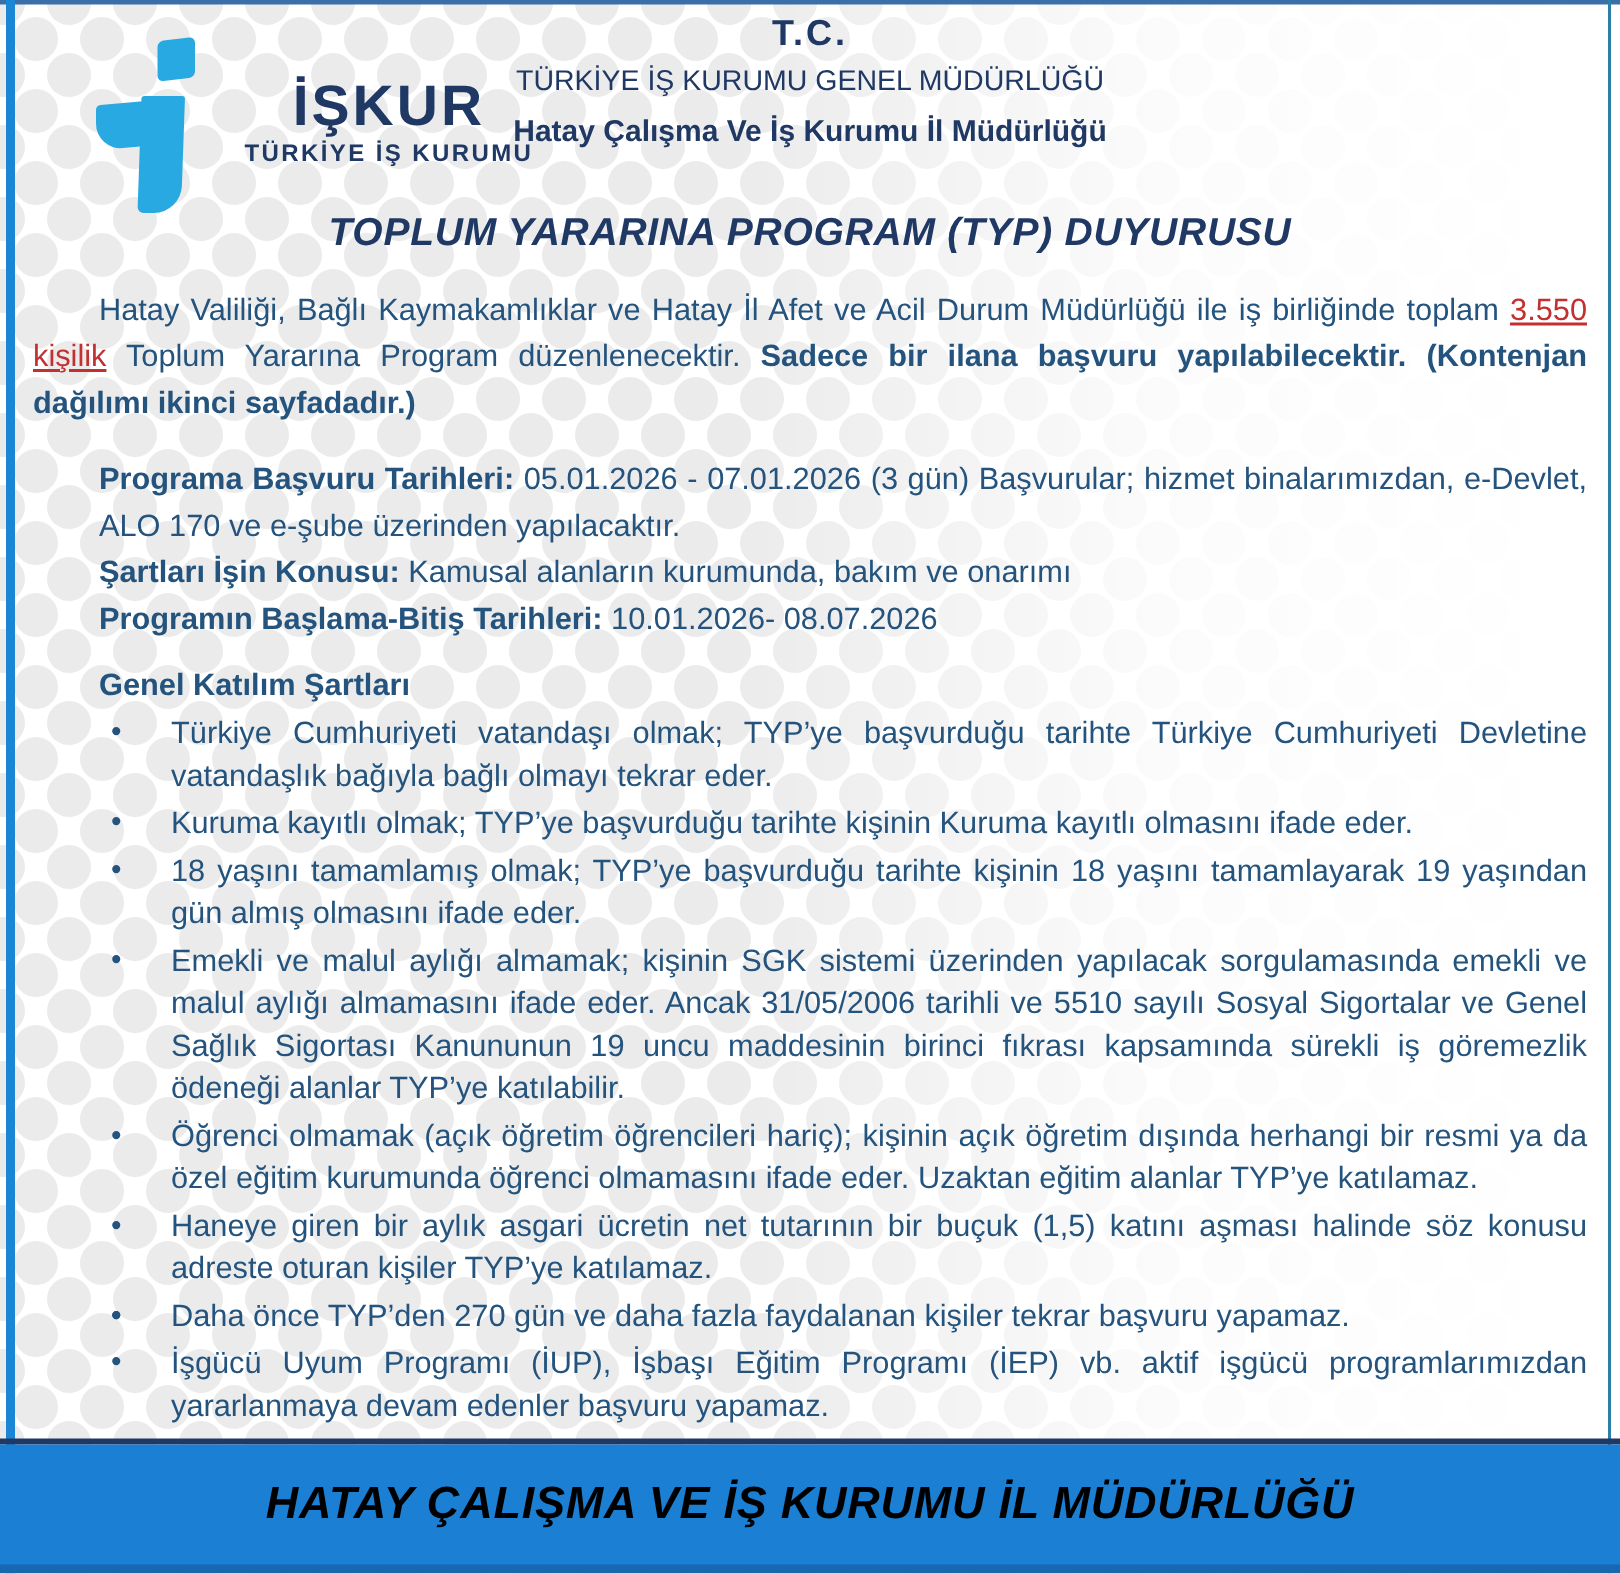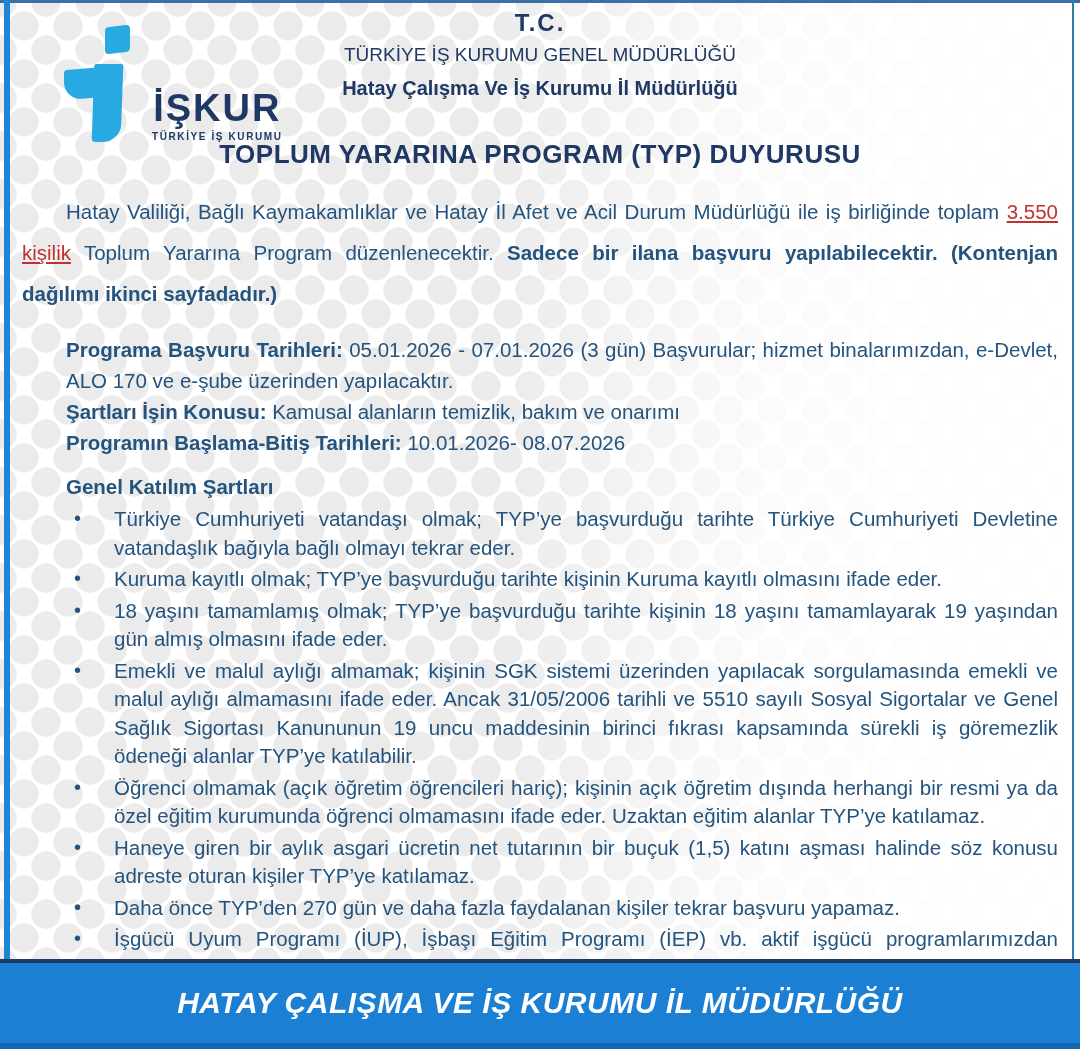--- a/index.html
+++ b/index.html
@@ -18,45 +18,45 @@
   }
   .border-top{position:absolute;top:0;left:0;right:0;height:3px;background:#3c6fa8;}
   .border-left{position:absolute;top:0;left:4px;bottom:0;width:6px;background:#1c86d6;}
   .border-right{position:absolute;top:0;right:6px;bottom:0;width:2px;background:#2c7fa6;}
 
   .doc-header{position:relative;text-align:center;padding-top:8px;color:#1f3864;}
   .hdr-tc{font-size:24px;font-weight:bold;letter-spacing:2px;line-height:30px;}
   .hdr-l2{font-size:19px;font-weight:normal;line-height:34px;}
   .hdr-l3{font-size:20px;font-weight:bold;line-height:33px;}
 
-  .logo{position:absolute;left:64px;top:26px;display:flex;align-items:flex-end;gap:14px;}
+  .logo{position:absolute;left:64px;top:26px;display:flex;align-items:flex-start;gap:25px;}
   .logo-icon{position:relative;width:74px;height:116px;}
   .li-dot{position:absolute;right:8px;top:0;width:25px;height:27px;background:#29a9e1;border-radius:4px;transform:skewY(-7deg);}
   .li-arm{position:absolute;left:0;top:42px;width:52px;height:30px;background:#29a9e1;border-radius:3px 2px 2px 18px;transform:skewY(-5deg);}
   .li-stem{position:absolute;right:16px;top:38px;width:29px;height:78px;background:#29a9e1;border-radius:2px 2px 18px 4px;transform:skewX(-2deg);}
   .logo-words{display:flex;flex-direction:column;align-items:center;margin-top:26px;}
   .logo-name{font-size:38px;font-weight:bold;color:#1f3864;letter-spacing:2px;line-height:38px;}
-  .logo-sub{font-size:10px;font-weight:bold;color:#1f3864;letter-spacing:1.6px;margin-top:4px;}
+  .logo-sub{font-size:16px;font-weight:bold;color:#1f3864;letter-spacing:1.6px;margin-top:4px;}
 
-  .doc-title{text-align:center;font-size:26px;font-weight:bold;color:#1f3864;margin-top:34px;letter-spacing:.5px;}
+  .doc-title{text-align:center;font-size:26px;font-weight:bold;font-style:italic;color:#1f3864;margin-top:34px;letter-spacing:.5px;}
 
   .content{position:relative;padding:0 22px;color:#24547e;font-size:20.5px;}
-  .intro{text-align:justify;line-height:41px;text-indent:44px;}
+  .intro{text-align:justify;line-height:31px;text-indent:44px;}
   .hl-red{color:#c23030;text-decoration:underline;font-weight:normal;}
   .b{font-weight:bold;}
   .detail{margin:0 0 0 44px;text-align:justify;line-height:31px;}
   .cond-head{margin:17px 0 2px 44px;font-weight:bold;}
   .cond-list{list-style:none;margin:6px 0 0 0;padding:0;}
   .cond-list li{position:relative;padding-left:92px;margin-right:0;text-align:justify;line-height:28.5px;margin-bottom:3px;}
   .bullet-dot{position:absolute;left:52px;top:-1px;color:#24547e;font-size:20px;}
 
   .footer{position:absolute;left:0;right:0;bottom:0;height:90px;}
   .footer-line{height:4px;background:#1f3864;}
   .footer-bar{height:80px;background:#1b7fd4;border-bottom:6px solid #1668b0;display:flex;align-items:center;justify-content:center;}
-  .footer-text{color:#ffffff;font-size:30px;font-weight:bold;font-style:italic;letter-spacing:.5px;}
+  .footer-text{color:#000000;font-size:30px;font-weight:bold;font-style:italic;letter-spacing:.5px;}
 </style>
 </head>
 <body>
 
 <div class="page">
   <div class="border-top"></div>
   <div class="border-left"></div>
   <div class="border-right"></div>
 
   <div class="logo">
@@ -86,21 +86,21 @@
       <span>Toplum Yararına Program düzenlenecektir.</span>
       <span class="b">Sadece bir ilana başvuru yapılabilecektir. (Kontenjan dağılımı ikinci sayfadadır.)</span>
     </p>
 
     <p class="detail">
       <span class="b">Programa Başvuru Tarihleri:</span>
       <span>05.01.2026 - 07.01.2026 (3 gün) Başvurular; hizmet binalarımızdan, e-Devlet, ALO 170 ve e-şube üzerinden yapılacaktır.</span>
     </p>
     <p class="detail">
       <span class="b">Şartları İşin Konusu:</span>
-      <span>Kamusal alanların temizlik, bakım ve onarımı</span>
+      <span>Kamusal alanların kurumunda, bakım ve onarımı</span>
     </p>
     <p class="detail">
       <span class="b">Programın Başlama-Bitiş Tarihleri:</span>
       <span>10.01.2026- 08.07.2026</span>
     </p>
 
     <p class="cond-head">Genel Katılım Şartları</p>
 
     <ul class="cond-list">
       <li><span class="bullet-dot">•</span><span>Türkiye Cumhuriyeti vatandaşı olmak; TYP’ye başvurduğu tarihte Türkiye Cumhuriyeti Devletine vatandaşlık bağıyla bağlı olmayı tekrar eder.</span></li>

